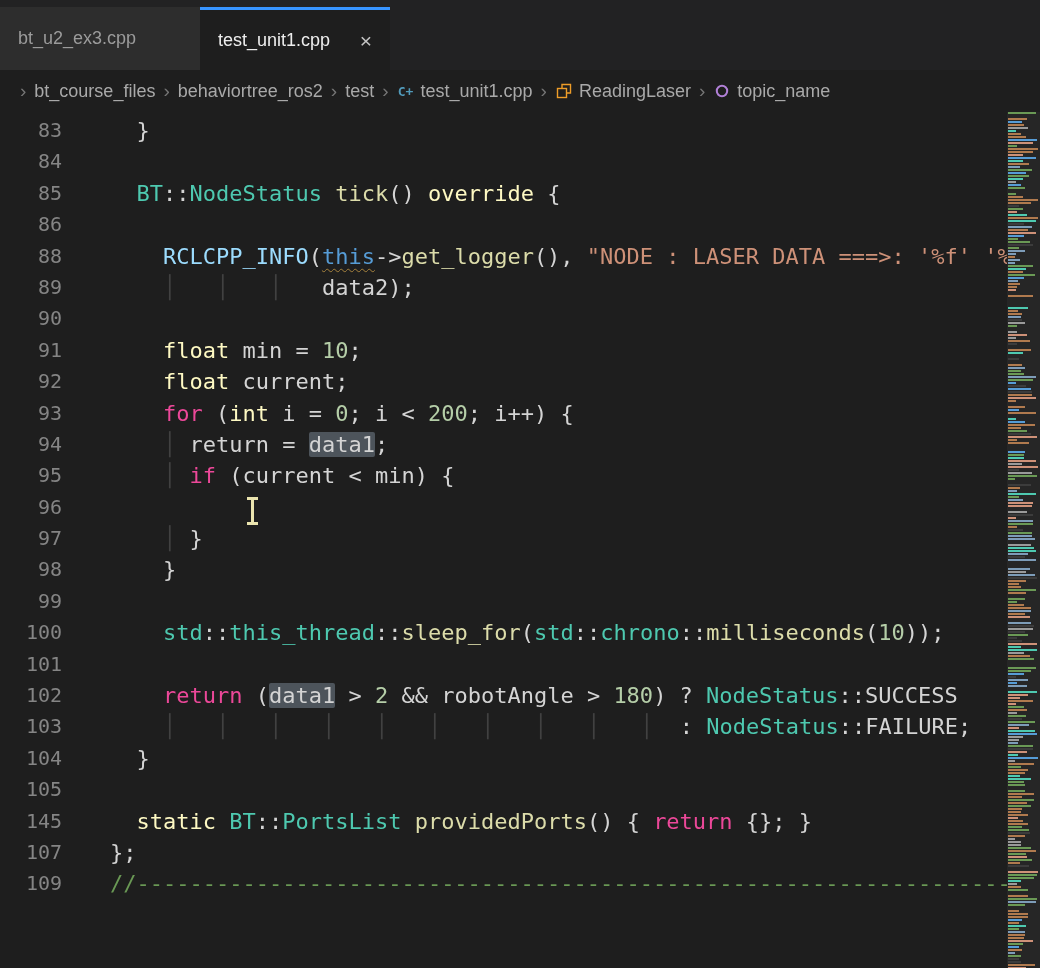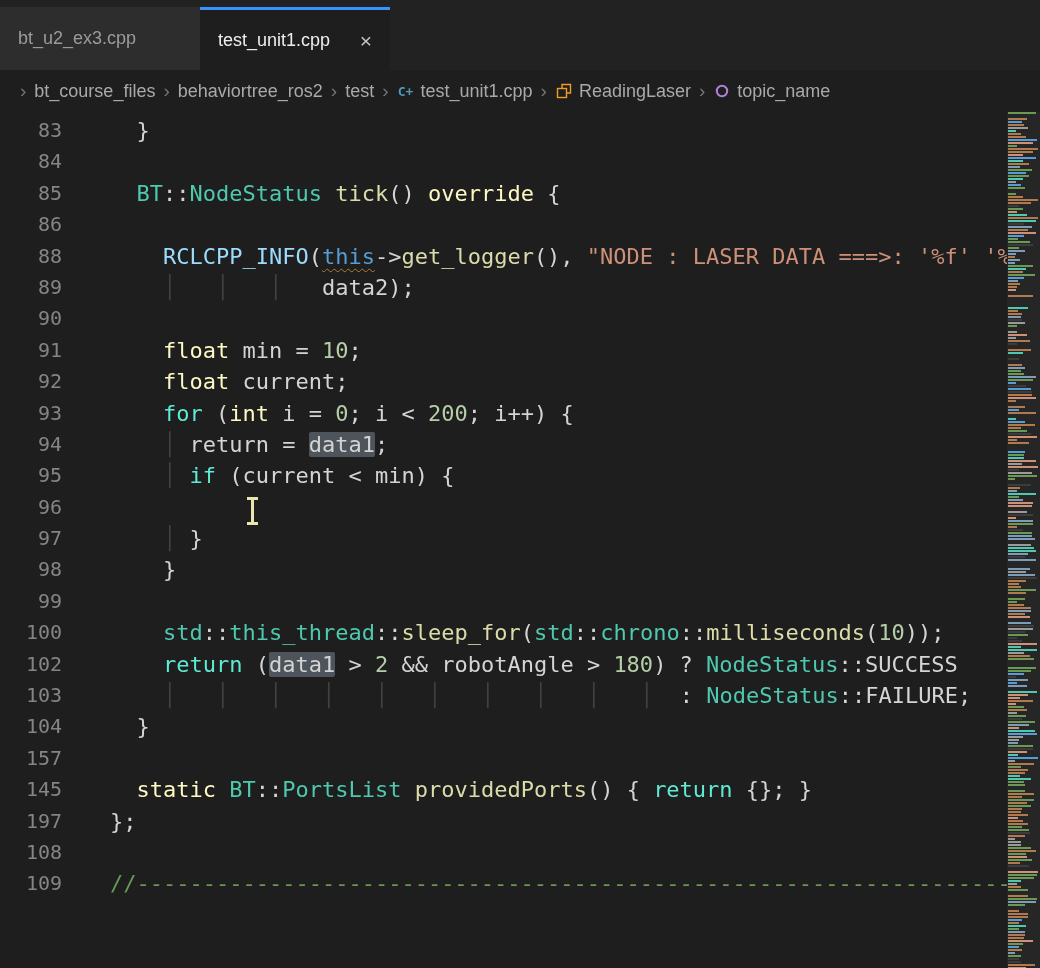--- a/index.html
+++ b/index.html
@@ -43,21 +43,21 @@
   .ln{
     flex:none;width:62px;text-align:right;color:#858585;
     font:20px/31.4px "DejaVu Sans Mono",monospace;cursor:pointer;
   }
   .lc{
     flex:none;margin-left:48px;white-space:pre;
     font:22px/31.4px "DejaVu Sans Mono",monospace;color:#d4d4d4;
   }
   .tk-d{color:#d4d4d4}
   .tk-k{color:#fef9c3}
-  .tk-c{color:#5eead4}
+  .tk-c{color:#ec4899}
   .tk-t{color:#4ec9b0}
   .tk-f{color:#dcdcaa}
   .tk-s{color:#ce9178}
   .tk-n{color:#b5cea8}
   .tk-m{color:#9cdcfe}
   .tk-g{color:#414141}
   .tk-cm{color:#6a9955}
   .tk-th{
     color:#569cd6;
     text-decoration:underline wavy #a5813c;
@@ -187,46 +187,46 @@
       </div>
       <div class="line">
         <span class="ln">99</span>
         <span class="lc"></span>
       </div>
       <div class="line">
         <span class="ln">100</span>
         <span class="lc"><span class="tk-d">    </span><span class="tk-t">std</span><span class="tk-d">::</span><span class="tk-t">this_thread</span><span class="tk-d">::</span><span class="tk-f">sleep_for</span><span class="tk-d">(</span><span class="tk-t">std</span><span class="tk-d">::</span><span class="tk-t">chrono</span><span class="tk-d">::</span><span class="tk-f">milliseconds</span><span class="tk-d">(</span><span class="tk-n">10</span><span class="tk-d">));</span></span>
       </div>
       <div class="line">
+        <span class="ln">101</span>
+        <span class="lc"></span>
+      </div>
+      <div class="line">
         <span class="ln">102</span>
         <span class="lc"><span class="tk-d">    </span><span class="tk-c">return</span><span class="tk-d"> (</span><span class="tk-hl">data1</span><span class="tk-d"> &gt; </span><span class="tk-n">2</span><span class="tk-d"> &amp;&amp; robotAngle &gt; </span><span class="tk-n">180</span><span class="tk-d">) ? </span><span class="tk-t">NodeStatus</span><span class="tk-d">::SUCCESS</span></span>
       </div>
       <div class="line">
         <span class="ln">103</span>
         <span class="lc"><span class="tk-d">    </span><span class="tk-g">│</span><span class="tk-d">   </span><span class="tk-g">│</span><span class="tk-d">   </span><span class="tk-g">│</span><span class="tk-d">   </span><span class="tk-g">│</span><span class="tk-d">   </span><span class="tk-g">│</span><span class="tk-d">   </span><span class="tk-g">│</span><span class="tk-d">   </span><span class="tk-g">│</span><span class="tk-d">   </span><span class="tk-g">│</span><span class="tk-d">   </span><span class="tk-g">│</span><span class="tk-d">   </span><span class="tk-g">│</span><span class="tk-d">  </span><span class="tk-d">: </span><span class="tk-t">NodeStatus</span><span class="tk-d">::FAILURE;</span></span>
       </div>
       <div class="line">
         <span class="ln">104</span>
         <span class="lc"><span class="tk-d">  }</span></span>
       </div>
       <div class="line">
-        <span class="ln">157</span>
+        <span class="ln">105</span>
         <span class="lc"></span>
       </div>
       <div class="line">
         <span class="ln">145</span>
         <span class="lc"><span class="tk-d">  </span><span class="tk-k">static</span><span class="tk-d"> </span><span class="tk-t">BT</span><span class="tk-d">::</span><span class="tk-t">PortsList</span><span class="tk-d"> </span><span class="tk-f">providedPorts</span><span class="tk-d">() { </span><span class="tk-c">return</span><span class="tk-d"> {}; }</span></span>
       </div>
       <div class="line">
-        <span class="ln">197</span>
+        <span class="ln">107</span>
         <span class="lc"><span class="tk-d">};</span></span>
-      </div>
-      <div class="line">
-        <span class="ln">108</span>
-        <span class="lc"></span>
       </div>
       <div class="line">
         <span class="ln">109</span>
         <span class="lc"><span class="tk-cm">//--------------------------------------------------------------------------</span></span>
       </div>
     </div>
 </div>
 
 <div class="minimap" id="minimap">
     <div class="mm-row" style="width: 28px; background: rgb(106, 153, 85);"></div>

